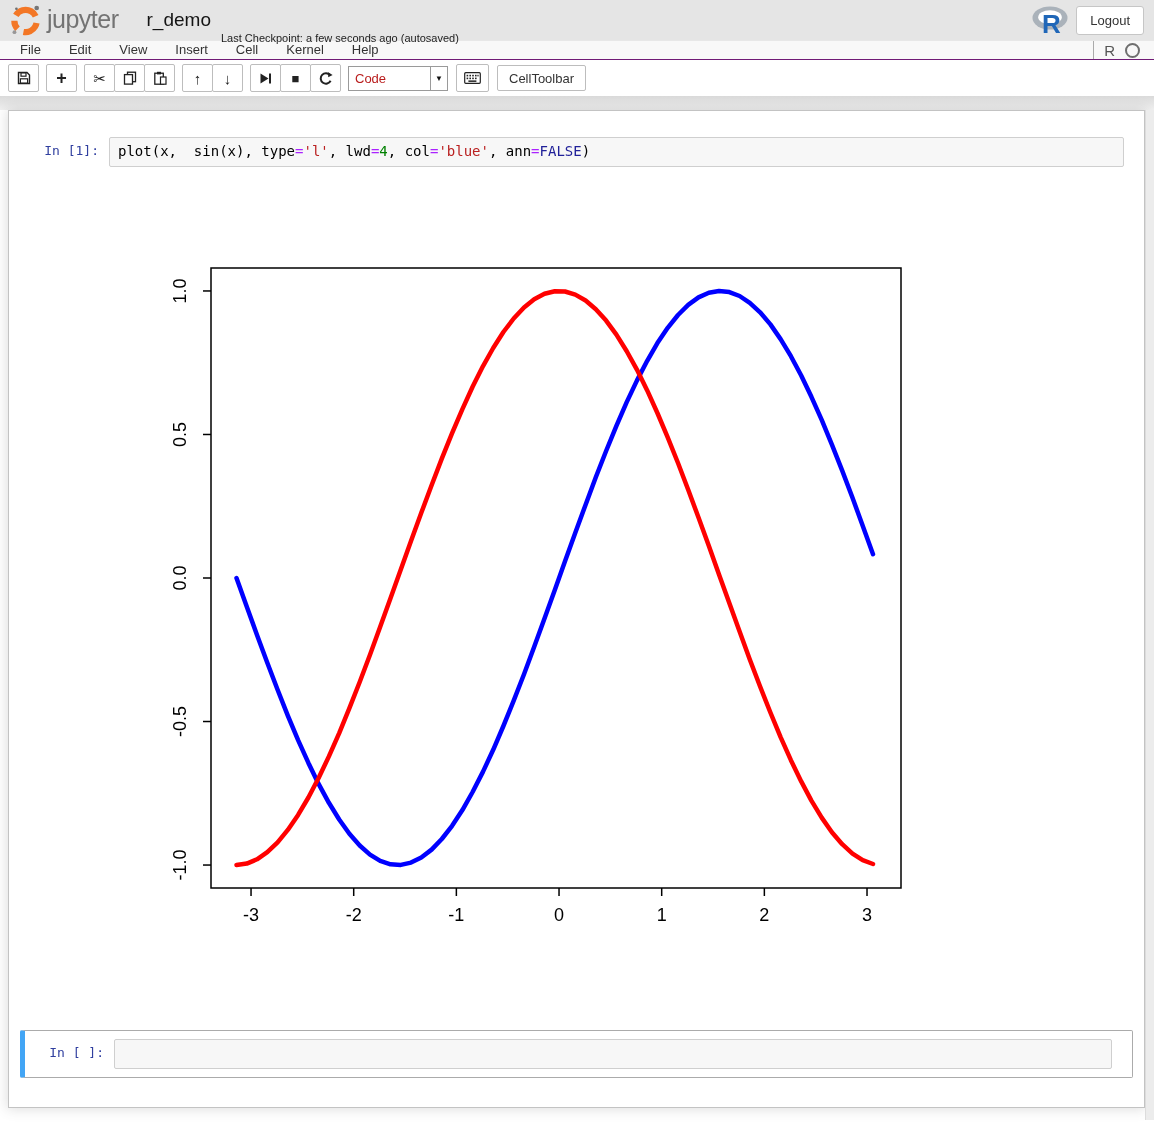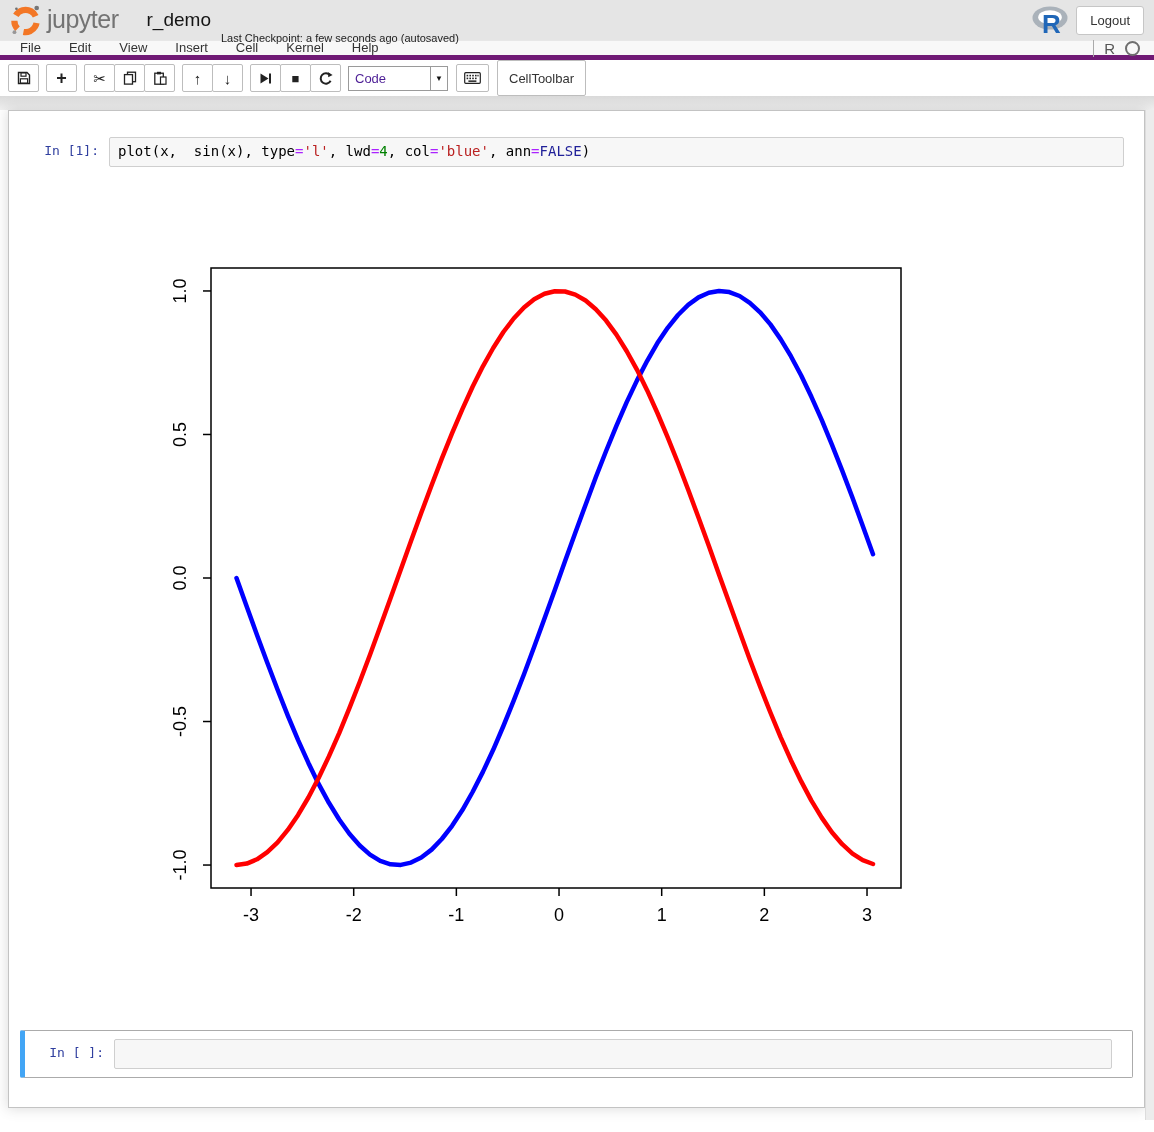--- a/index.html
+++ b/index.html
@@ -11,43 +11,43 @@
   .logo { display:flex; align-items:center; cursor:pointer; }
   .logo-text { font-size:25px; color:#737373; letter-spacing:-0.5px; margin-left:4px; position:relative; top:-1px;}
   .nb-title { font-size:19px; color:#141414; margin-left:28px; font-weight:400; }
   .checkpoint { font-size:11px; color:#1c1c1c; margin-left:10px; position:relative; top:18px;}
   .hspacer { flex:1; }
   .rlogo { margin-right:4px; }
   .logout-btn { font-family:"Liberation Sans",sans-serif; font-size:13px; color:#333; background:#fff;
     border:1px solid #c6c6c6; border-radius:3px; padding:6px 13px; margin-right:10px; cursor:pointer;}
 
   
-  .menubar { height:20px; background:#f8f8f8; border-top:1px solid #e7e7e7; border-bottom:5px solid #701a75;
+  .menubar { height:20px; background:#f8f8f8; border-top:1px solid #e7e7e7; border-bottom:1px solid #701a75;
     display:flex; align-items:center; padding:0 14px 0 6px; }
   .menu-items { display:flex; align-items:center; }
   .menu-item { font-size:13px; color:#333; padding:0 14px; line-height:30px; cursor:pointer; }
   .menu-right { margin-left:auto; display:flex; align-items:center; }
   .menu-sep { width:1px; height:18px; background:#aaa; margin-right:10px; }
   .kernel-name { font-size:15px; color:#555; margin-right:10px; }
   .kernel-idle { width:15px; height:15px; border:2px solid #6f6f6f; border-radius:50%; }
 
   
   .toolbar { height:36px; background:#fff; display:flex; align-items:center; padding-left:8px; }
   .tb-group { display:flex; margin-right:7px; }
   .tb-btn { width:31px; height:28px; background:#fff; border:1px solid #bdbdbd; border-radius:2px;
     display:flex; align-items:center; justify-content:center; color:#222; font-size:14px; cursor:pointer; }
   .tb-group .tb-btn + .tb-btn { margin-left:-1px; }
   .tb-btn .uni { font-size:15px; line-height:1; color:#222; }
   .tb-btn .uni.b { font-weight:bold; }
   .cell-type-select { width:100px; height:25px; border:1px solid #9a9a9a; background:#fff; display:flex;
     align-items:center; margin-right:8px; cursor:pointer; }
-  .cell-type-select .sel-label { flex:1; font-size:13px; color:#4c1d95; padding-left:6px; }
+  .cell-type-select .sel-label { flex:1; font-size:13px; color:#b91c1c; padding-left:6px; }
   .cell-type-select .sel-arrow { width:17px; height:100%; border-left:1px solid #9a9a9a; display:flex;
     align-items:center; justify-content:center; font-size:8px; color:#111; }
-  .celltoolbar-btn { height:36px; font-family:"Liberation Sans",sans-serif; font-size:13px; color:#333;
+  .celltoolbar-btn { height:26px; font-family:"Liberation Sans",sans-serif; font-size:13px; color:#333;
     background:#fff; border:1px solid #bdbdbd; border-radius:2px; padding:0 11px; margin-left:1px; cursor:pointer;}
 
   
   .band { height:14px; background:linear-gradient(to bottom,#dadada,#f1f1f1); }
   .nb-area { background:#fff; height:904px; position:relative; }
   .scroll-strip { position:absolute; right:0; top:0; width:9px; height:1010px; background:#ececec;
     border-left:1px solid #dcdcdc; }
   .container { margin:0 8px; width:1137px; height:998px; background:#fff; border:1px solid #c3c3c3;
     box-shadow:0 0 12px 1px rgba(87,87,87,0.2); overflow:hidden; }
 

